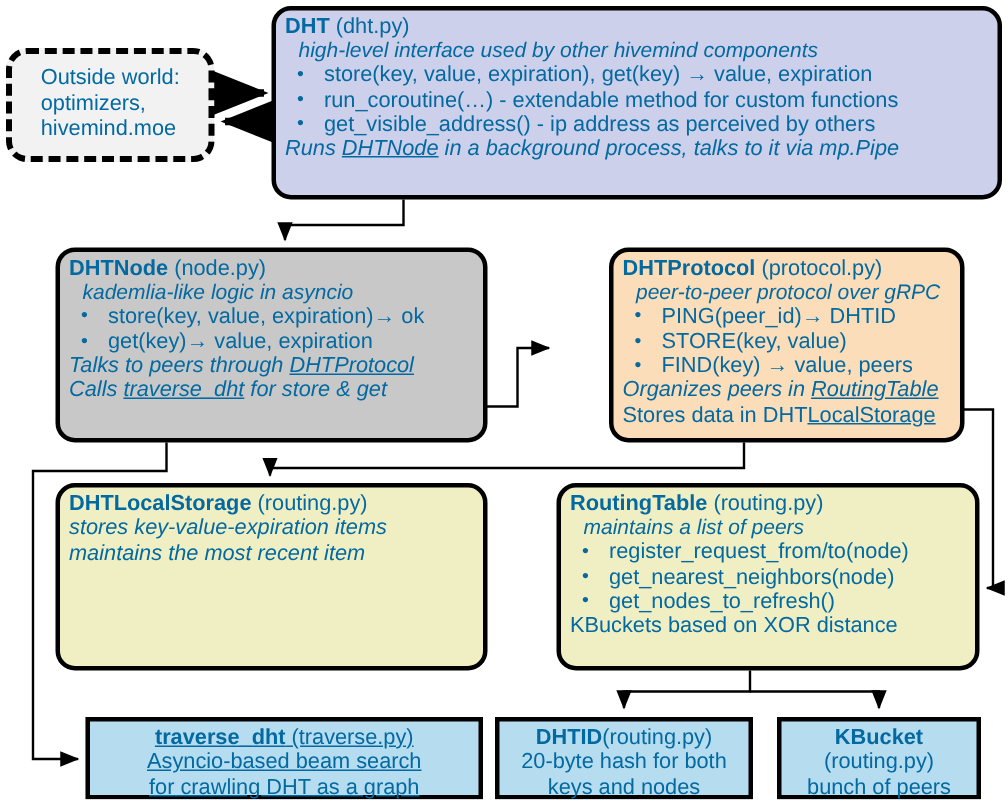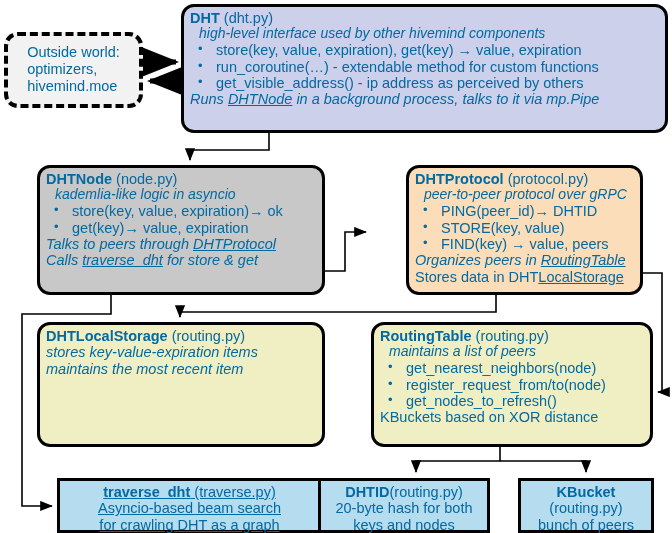--- a/index.html
+++ b/index.html
@@ -99,21 +99,21 @@
     font-size: 14.5px;
     line-height: 1.18;
   }
   #box-dht       { left: 181px; top: 4px;   width: 487px; height: 129px; }
   #box-node      { left: 37px;  top: 165px; width: 288px; height: 130px; }
   #box-protocol  { left: 359px; top: 165px; width: 237px; height: 130px; margin-left: 47px; }
   #box-storage   { left: 37px;  top: 322px; width: 288px; height: 125px; }
   #box-routing   { left: 371px; top: 322px; width: 282px; height: 125px; }
   #box-traverse  { left: 57px;  top: 478px; width: 265px; height: 55px;
                    text-align: center; text-decoration: underline; }
-  #box-dhtid     { left: 318px; top: 478px; width: 172px; height: 55px;
+  #box-dhtid     { left: 330px; top: 478px; width: 172px; height: 55px;
                    text-align: center; }
   #box-kbucket   { left: 518px; top: 478px; width: 136px; height: 55px;
                    text-align: center; }
 
   .ctr { text-align: center; }
   .ctr .title, .ctr .foot-plain { white-space: normal; }
 </style>
 </head>
 <body>
 
@@ -214,22 +214,22 @@
     <div class="foot">stores key-value-expiration items</div>
     <div class="foot">maintains the most recent item</div>
   </div>
 
   <div class="box rounded c-yellow" id="box-routing">
     <div class="title">
       <b>RoutingTable</b><span class="plain"> (routing.py)</span>
     </div>
     <div class="sub">maintains a list of peers</div>
     <ul class="bullets">
+      <li>register_request_from/to(node)</li>
       <li>get_nearest_neighbors(node)</li>
-      <li>register_request_from/to(node)</li>
       <li>get_nodes_to_refresh()</li>
     </ul>
     <div class="foot-plain">KBuckets based on XOR distance</div>
   </div>
 
   <div class="box sharp c-blue ctr" id="box-traverse">
     <div class="title">
       <b>traverse_dht</b><span class="plain"> (traverse.py)</span>
     </div>
     <div class="foot-plain">Asyncio-based beam search</div>

